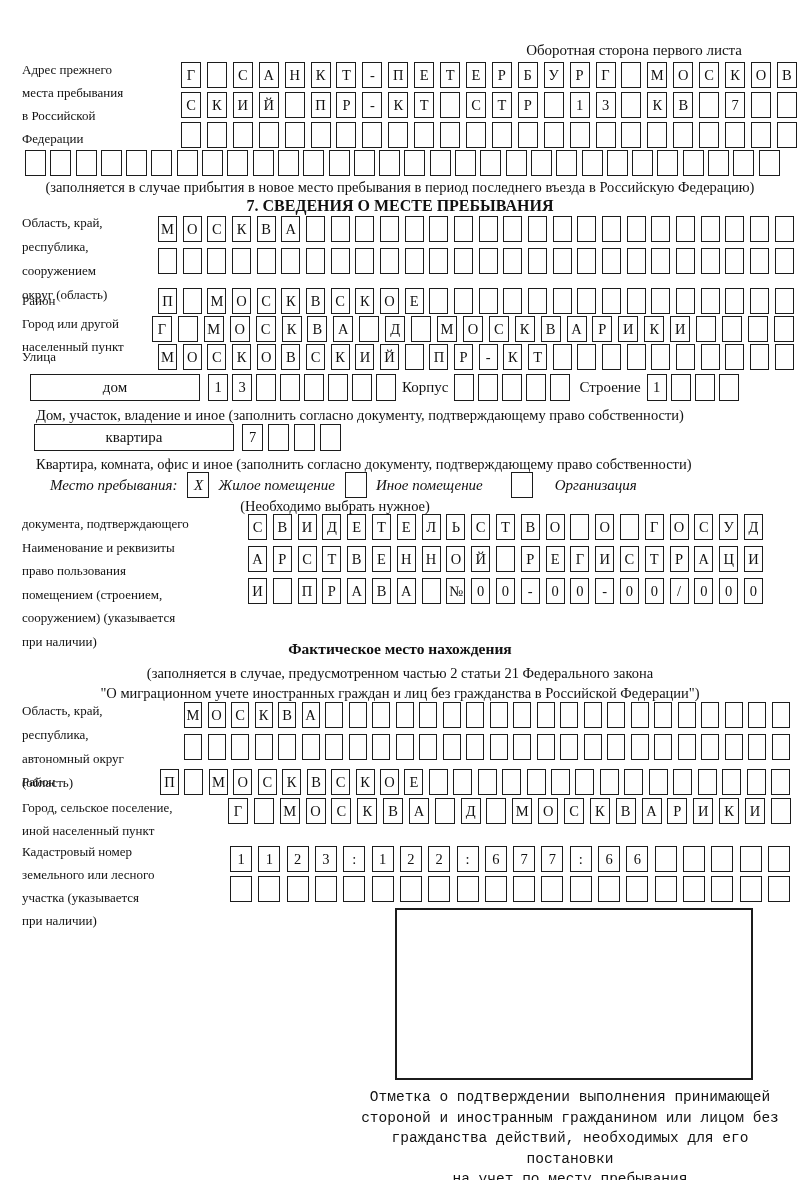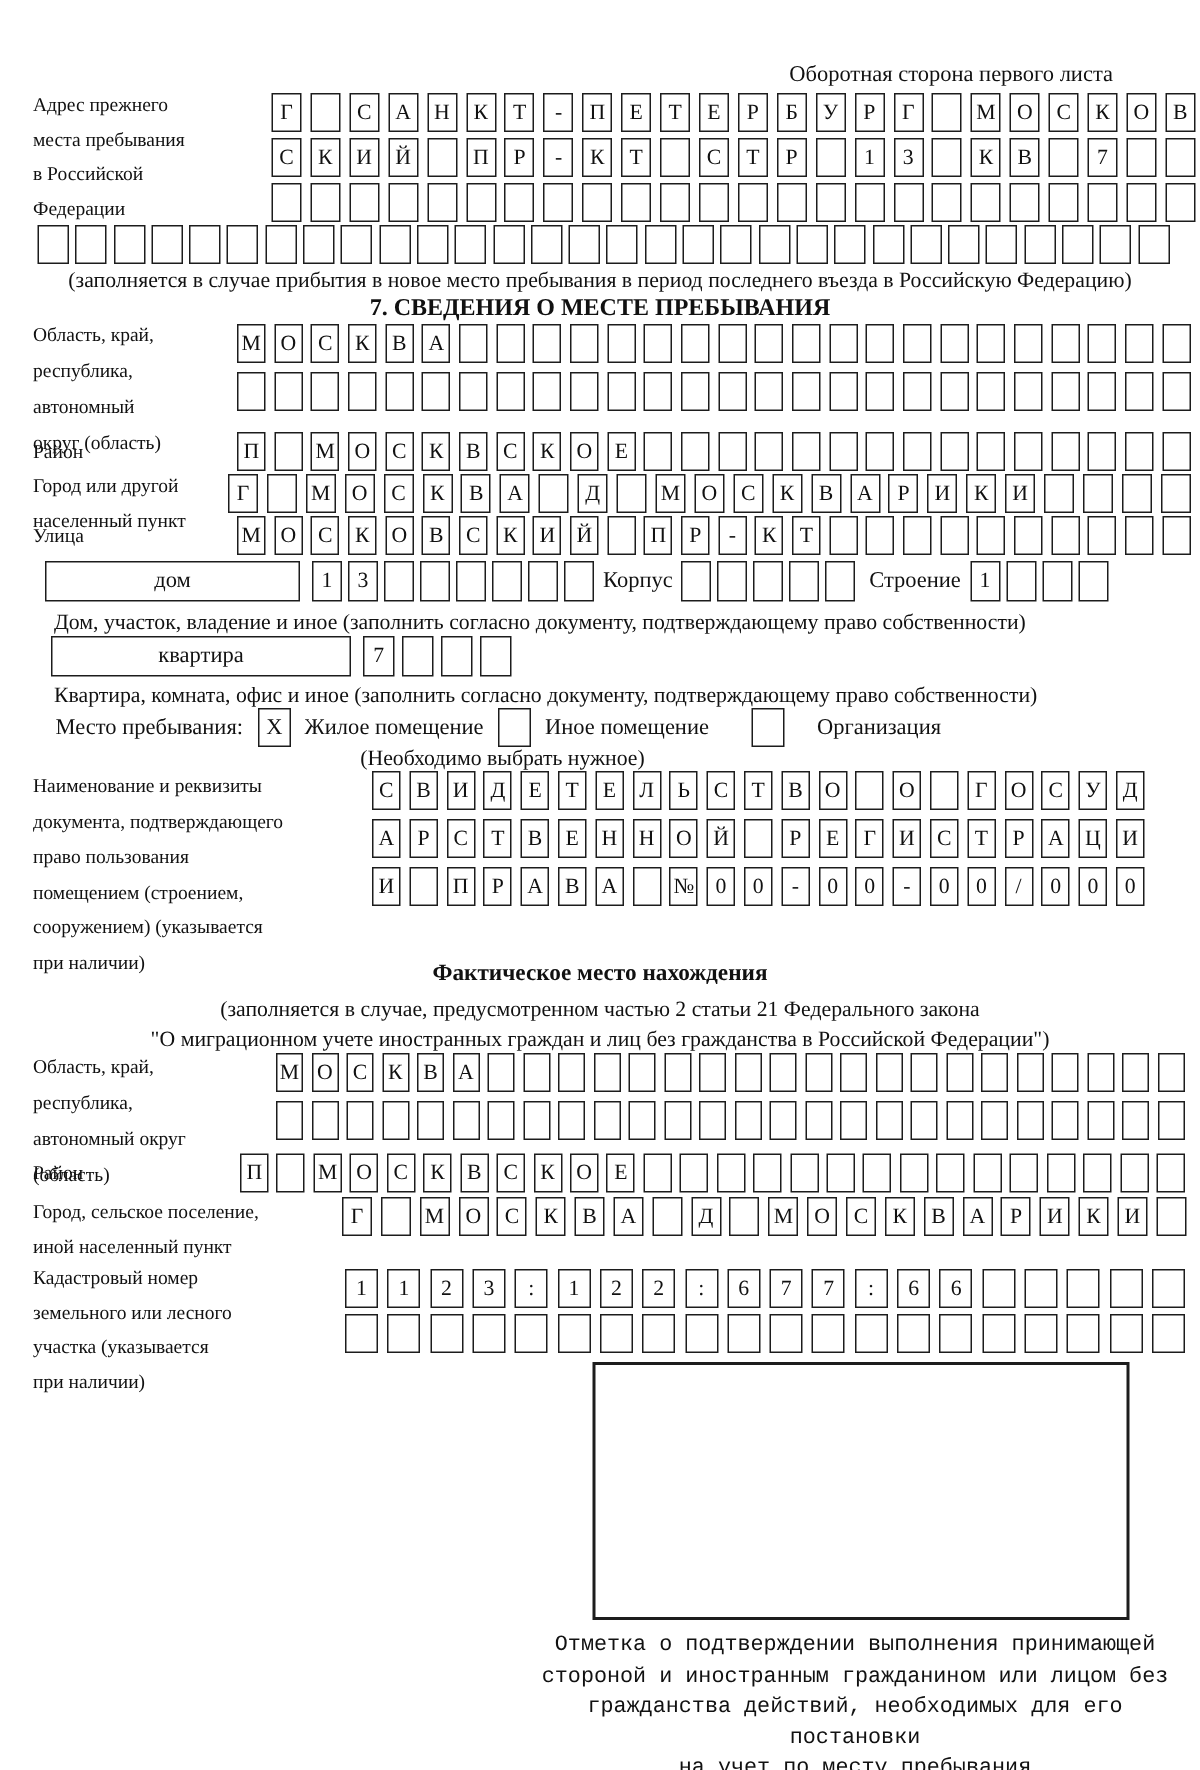--- a/index.html
+++ b/index.html
@@ -140,21 +140,21 @@
     <span class="cell"></span>
     <span class="cell"></span>
   </div>
 <div class="abs caption center" style="top:179px;">(заполняется в случае прибытия в новое место пребывания в период последнего въезда в Российскую Федерацию)</div>
 
 <div class="abs center bold" style="top:197px;font-size:16px;">7. СВЕДЕНИЯ О МЕСТЕ ПРЕБЫВАНИЯ</div>
 
 <div class="abs lbl" style="left:22px;top:211px;width:140px;line-height:24px;">
   <span>Область, край,</span>
   <span>республика,</span>
-  <span>автономный</span>
+  <span>сооружением</span>
   <span>округ (область)</span>
 </div>
 <div class="row" style="left:158px;top:216px;width:636px;--cw:19px;">
     <span class="cell">М</span>
     <span class="cell">О</span>
     <span class="cell">С</span>
     <span class="cell">К</span>
     <span class="cell">В</span>
     <span class="cell">А</span>
     <span class="cell"></span>
@@ -333,34 +333,34 @@
   <div class="fieldbox" style="width:200px;">квартира</div>
   <div class="grp" style="margin-left:8px;--cw:21px;gap:5px;">
       <span class="cell">7</span>
       <span class="cell"></span>
       <span class="cell"></span>
       <span class="cell"></span>
     </div>
 </div>
 <div class="abs caption" style="left:36px;top:456px;">Квартира, комната, офис и иное (заполнить согласно документу, подтверждающему право собственности)</div>
 
-<div class="abs flexline" style="left:37px;top:472px;font-size:15px;">
+<div class="abs flexline" style="left:50px;top:472px;font-size:15px;font-style:italic;">
   <div>Место пребывания:</div>
   <div class="chk" style="margin-left:10px;">X</div>
   <div style="margin-left:9px;">Жилое помещение</div>
   <div class="chk" style="margin-left:10px;"></div>
   <div style="margin-left:9px;">Иное помещение</div>
   <div class="chk" style="margin-left:28px;"></div>
   <div style="margin-left:22px;">Организация</div>
 </div>
 <div class="abs caption" style="left:175px;top:498px;width:320px;text-align:center;">(Необходимо выбрать нужное)</div>
 
 <div class="abs lbl" style="left:22px;top:512px;width:235px;line-height:23.5px;">
+  <span>документа, подтверждающего</span>
   <span>Наименование и реквизиты</span>
-  <span>документа, подтверждающего</span>
   <span>право пользования</span>
   <span>помещением (строением,</span>
   <span>сооружением) (указывается</span>
   <span>при наличии)</span>
 </div>
 <div class="row" style="left:248px;top:514px;width:515px;--cw:19px;">
     <span class="cell">С</span>
     <span class="cell">В</span>
     <span class="cell">И</span>
     <span class="cell">Д</span>

